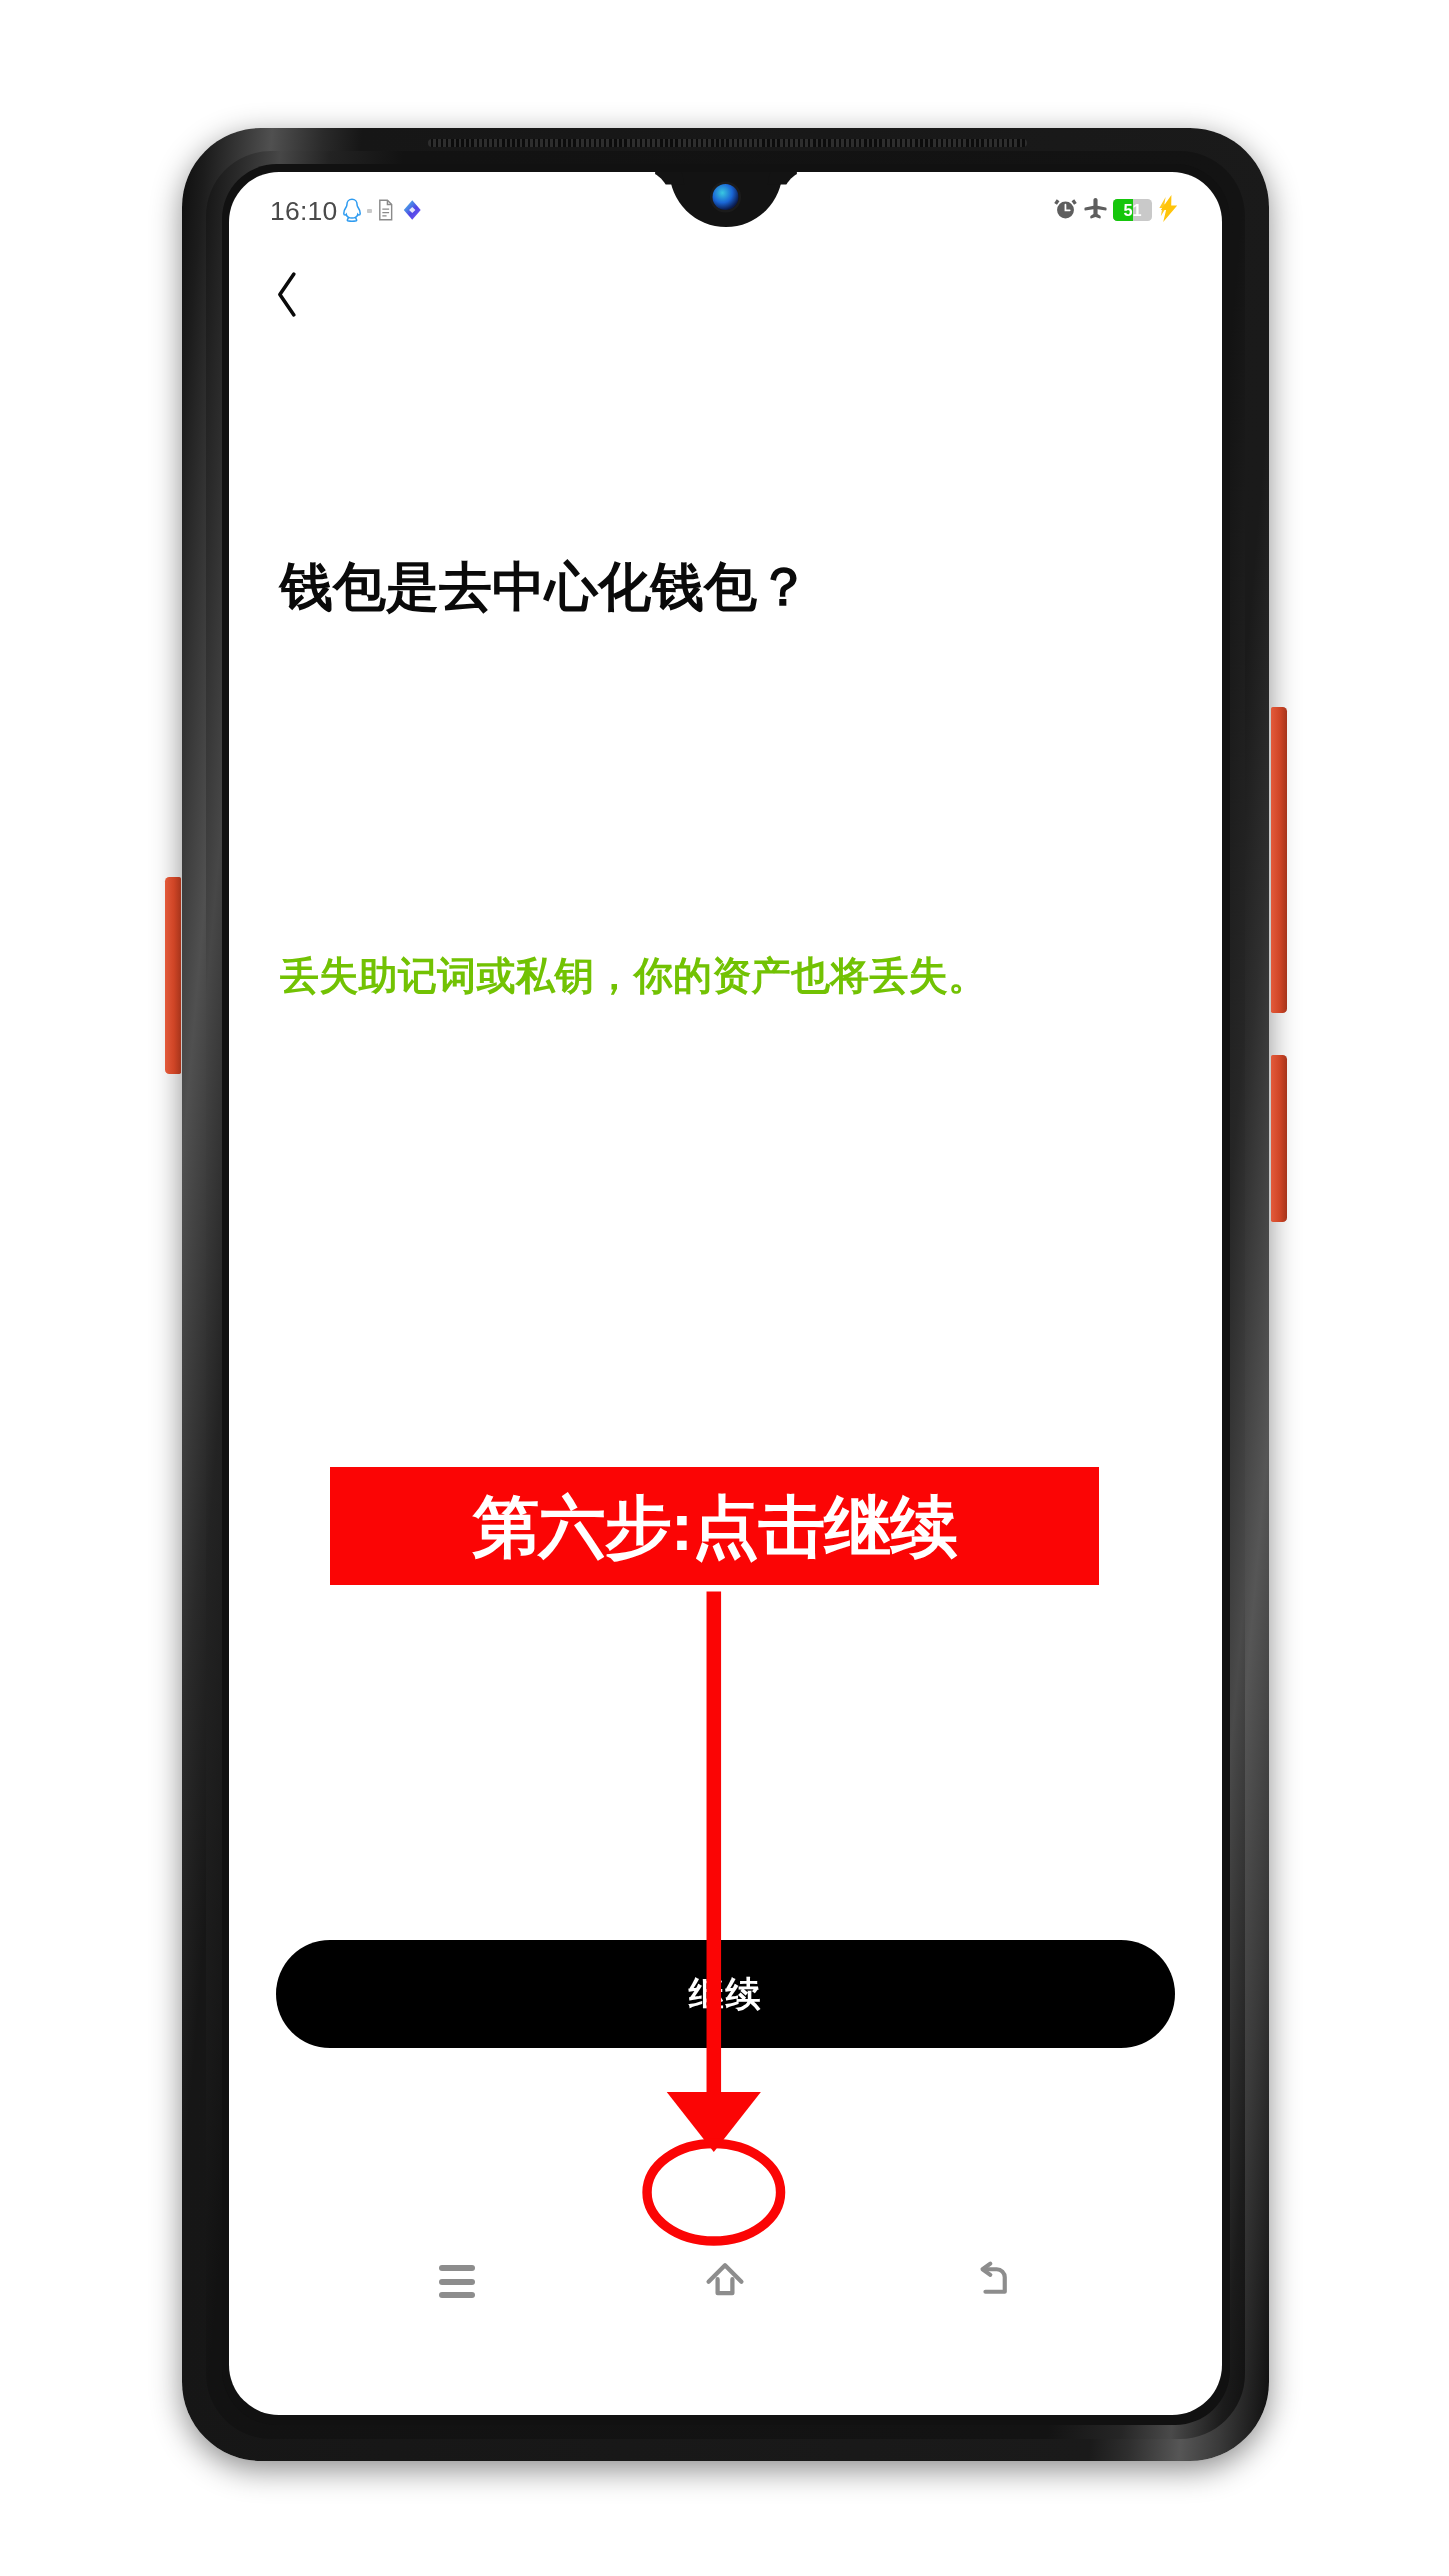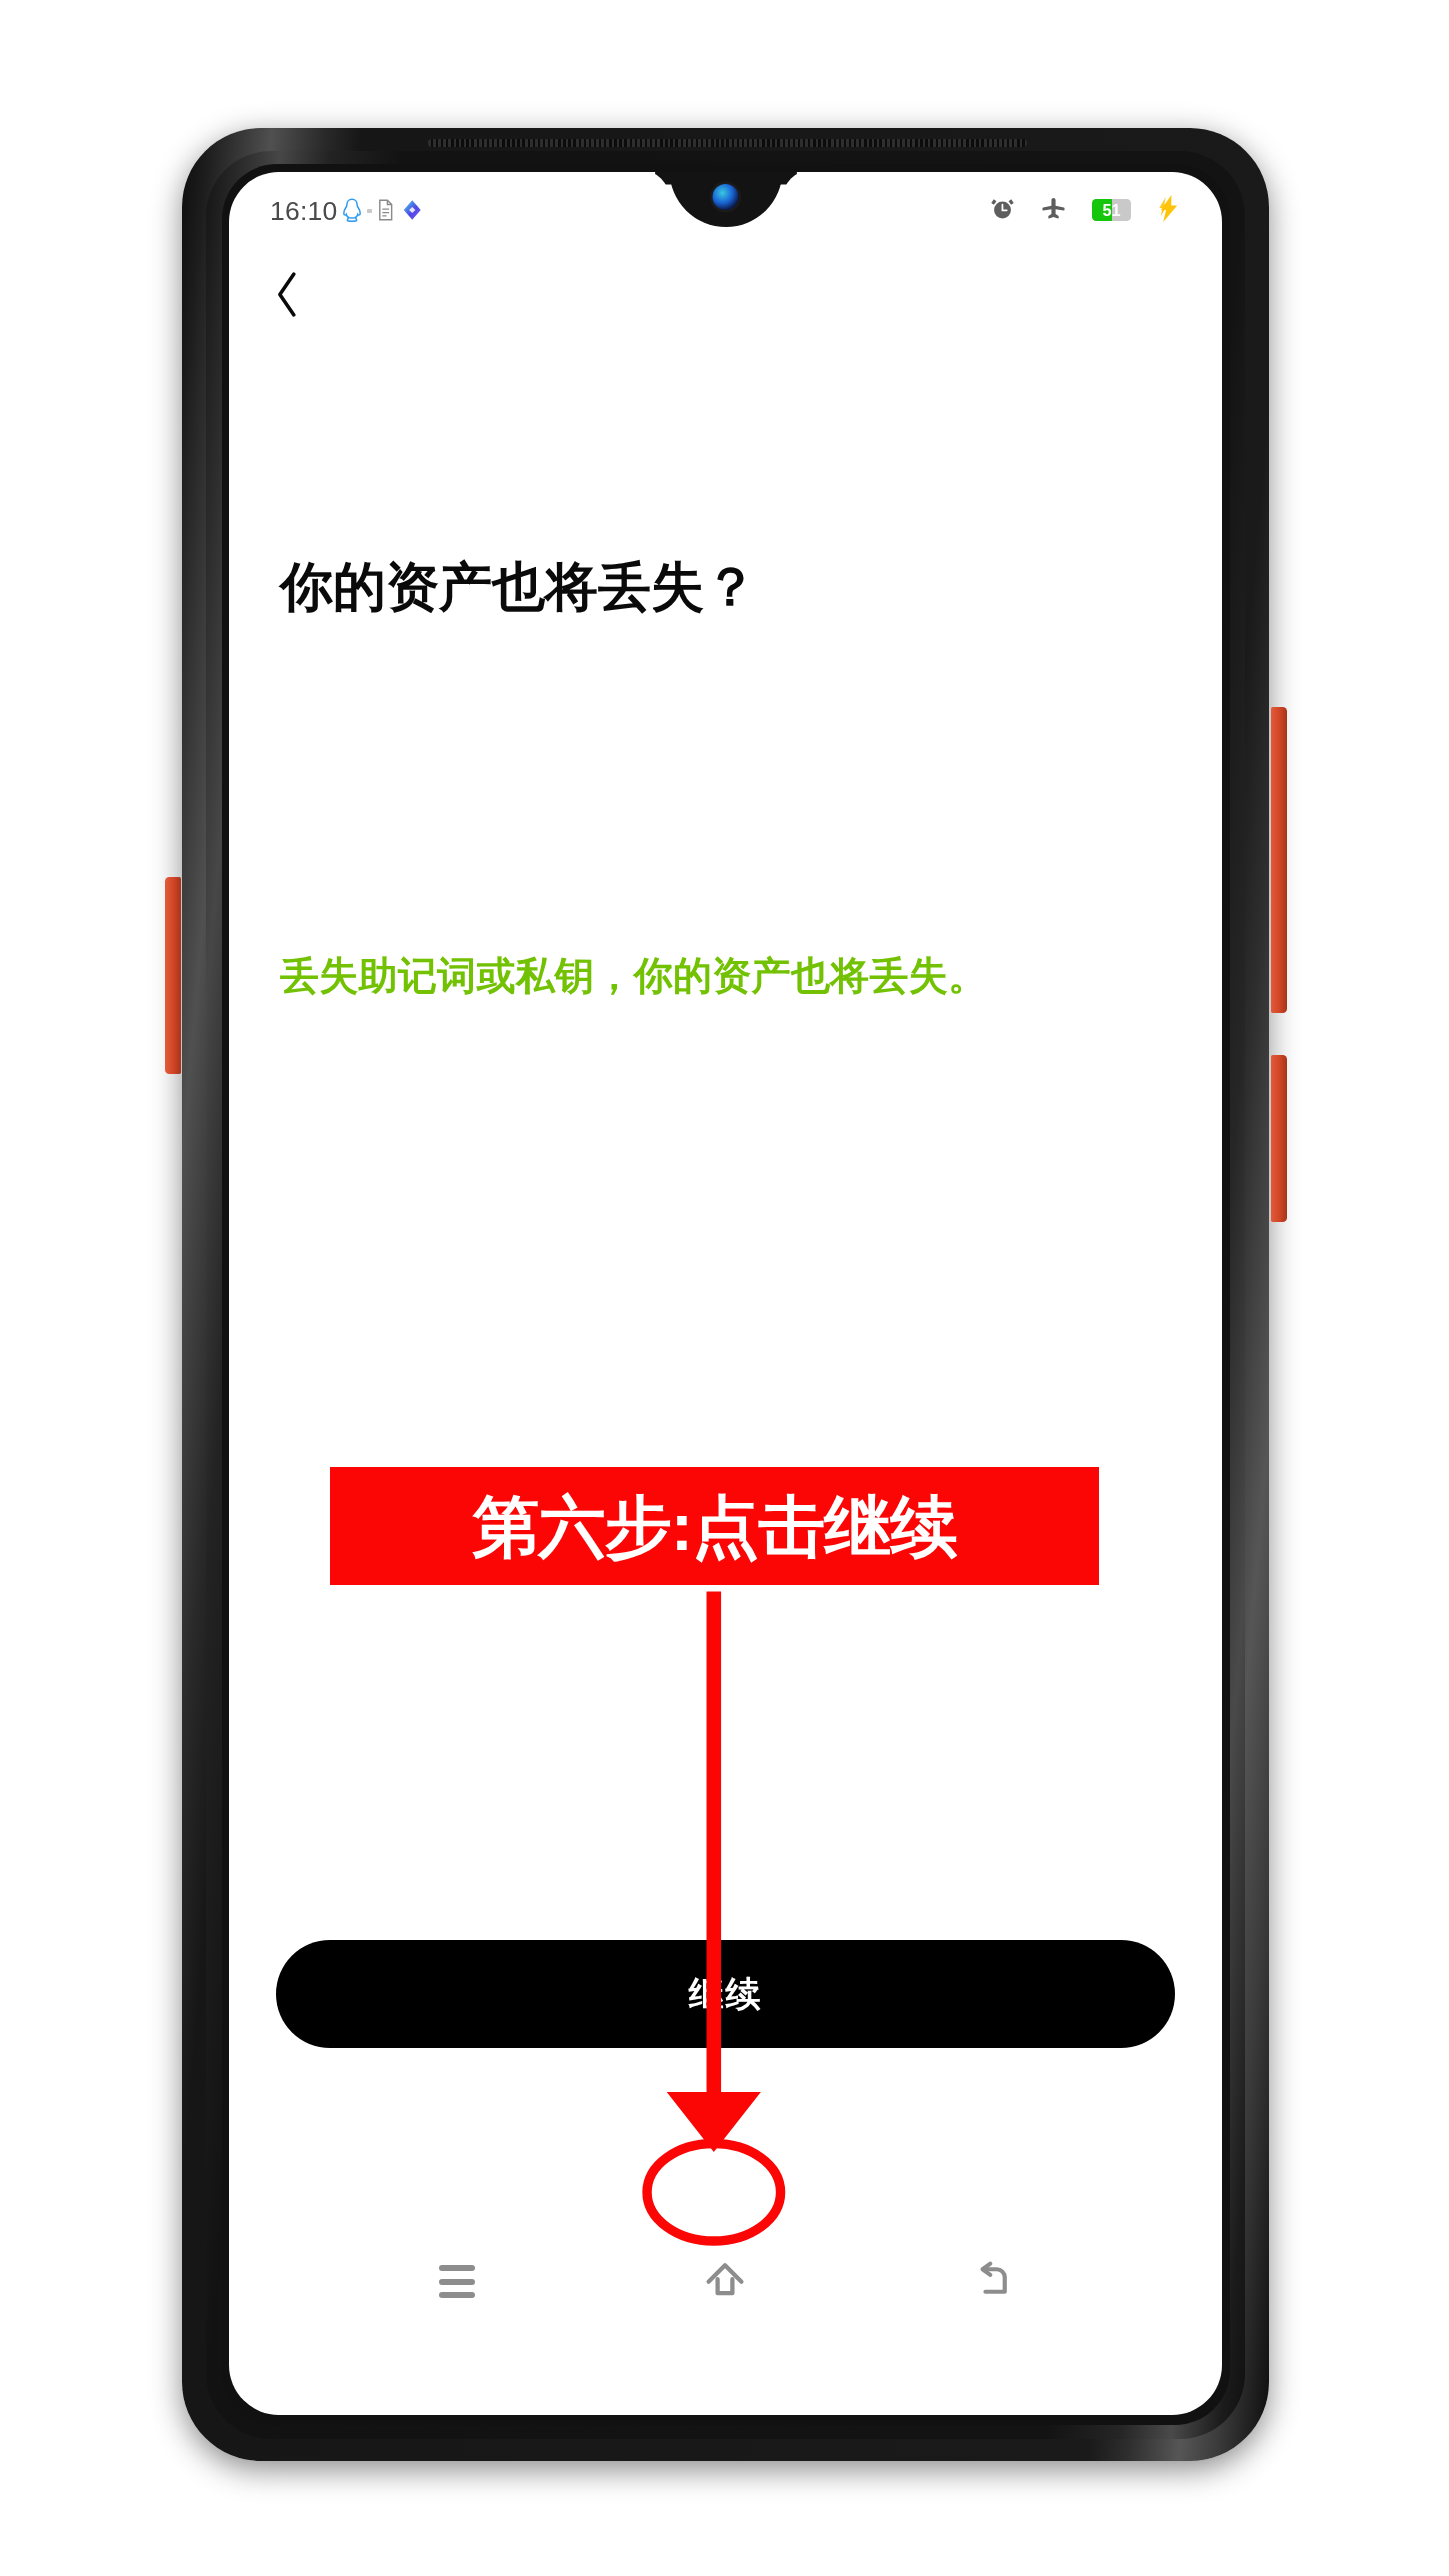--- a/index.html
+++ b/index.html
@@ -138,21 +138,21 @@
     padding: 0 41px;
     box-sizing: border-box;
     z-index: 4;
   }
   #status-left, #status-right {
     display: flex;
     align-items: center;
     gap: 4px;
   }
   #status-left { margin-top: 15.4px; }
-  #status-right { margin-top: 13.7px; gap: 26px; }
+  #status-right { margin-top: 13.7px; gap: 5px; }
   #status-time {
     font-size: 26.5px;
     color: #4a4a4a;
     font-weight: 400;
     letter-spacing: 0.2px;
   }
   .sb-icon { display: block; }
   #status-dot {
     width: 5.1px; height: 3.4px;
     background: #c9c9c9;
@@ -404,21 +404,21 @@
   </div>
 
   <div id="app-back-button">
     <span>
       <svg width="31" height="51" viewBox="0 0 24 40" fill="none" stroke="#0a0a0a" stroke-width="2.8" stroke-linecap="round" stroke-linejoin="round">
         <path d="M17 4 6 20l11 16"></path>
       </svg>
     </span>
   </div>
 
-  <div id="page-heading">你的资产也将丢失？</div>
+  <div id="page-heading">钱包是去中心化钱包？</div>
 
 
   <div id="warning-paragraph">丢失助记词或私钥，你的资产也将丢失。</div>
 
   <div id="continue-button">
     <span id="continue-button-label">继续</span>
   </div>
 
   <div id="nav-bar">
     <div class="nav-btn">

